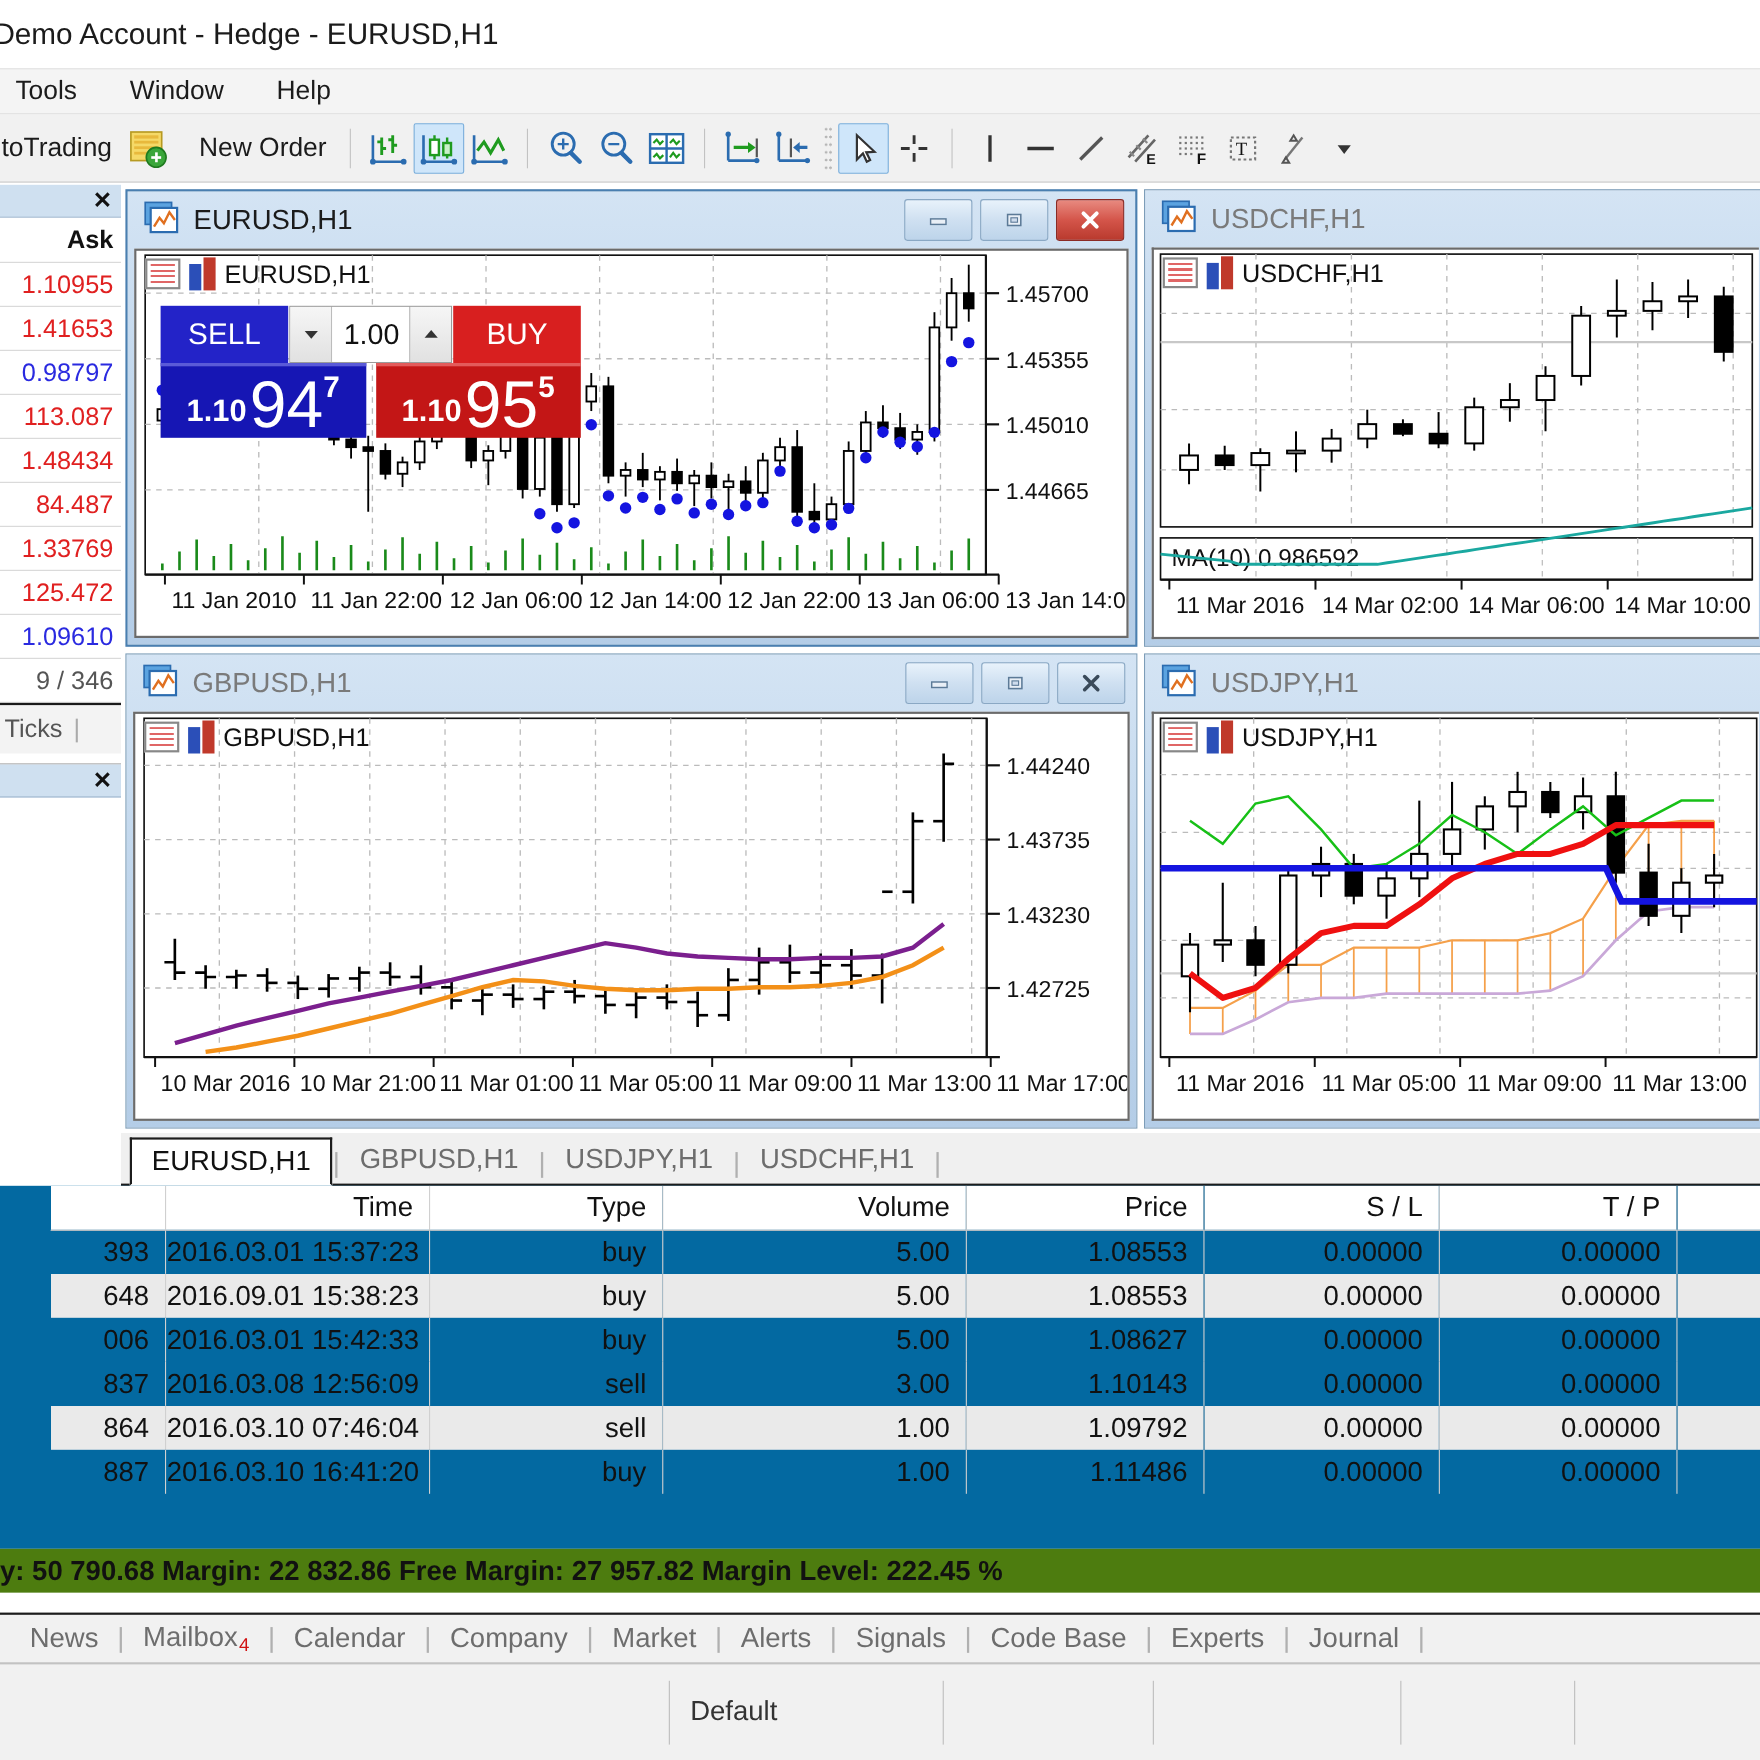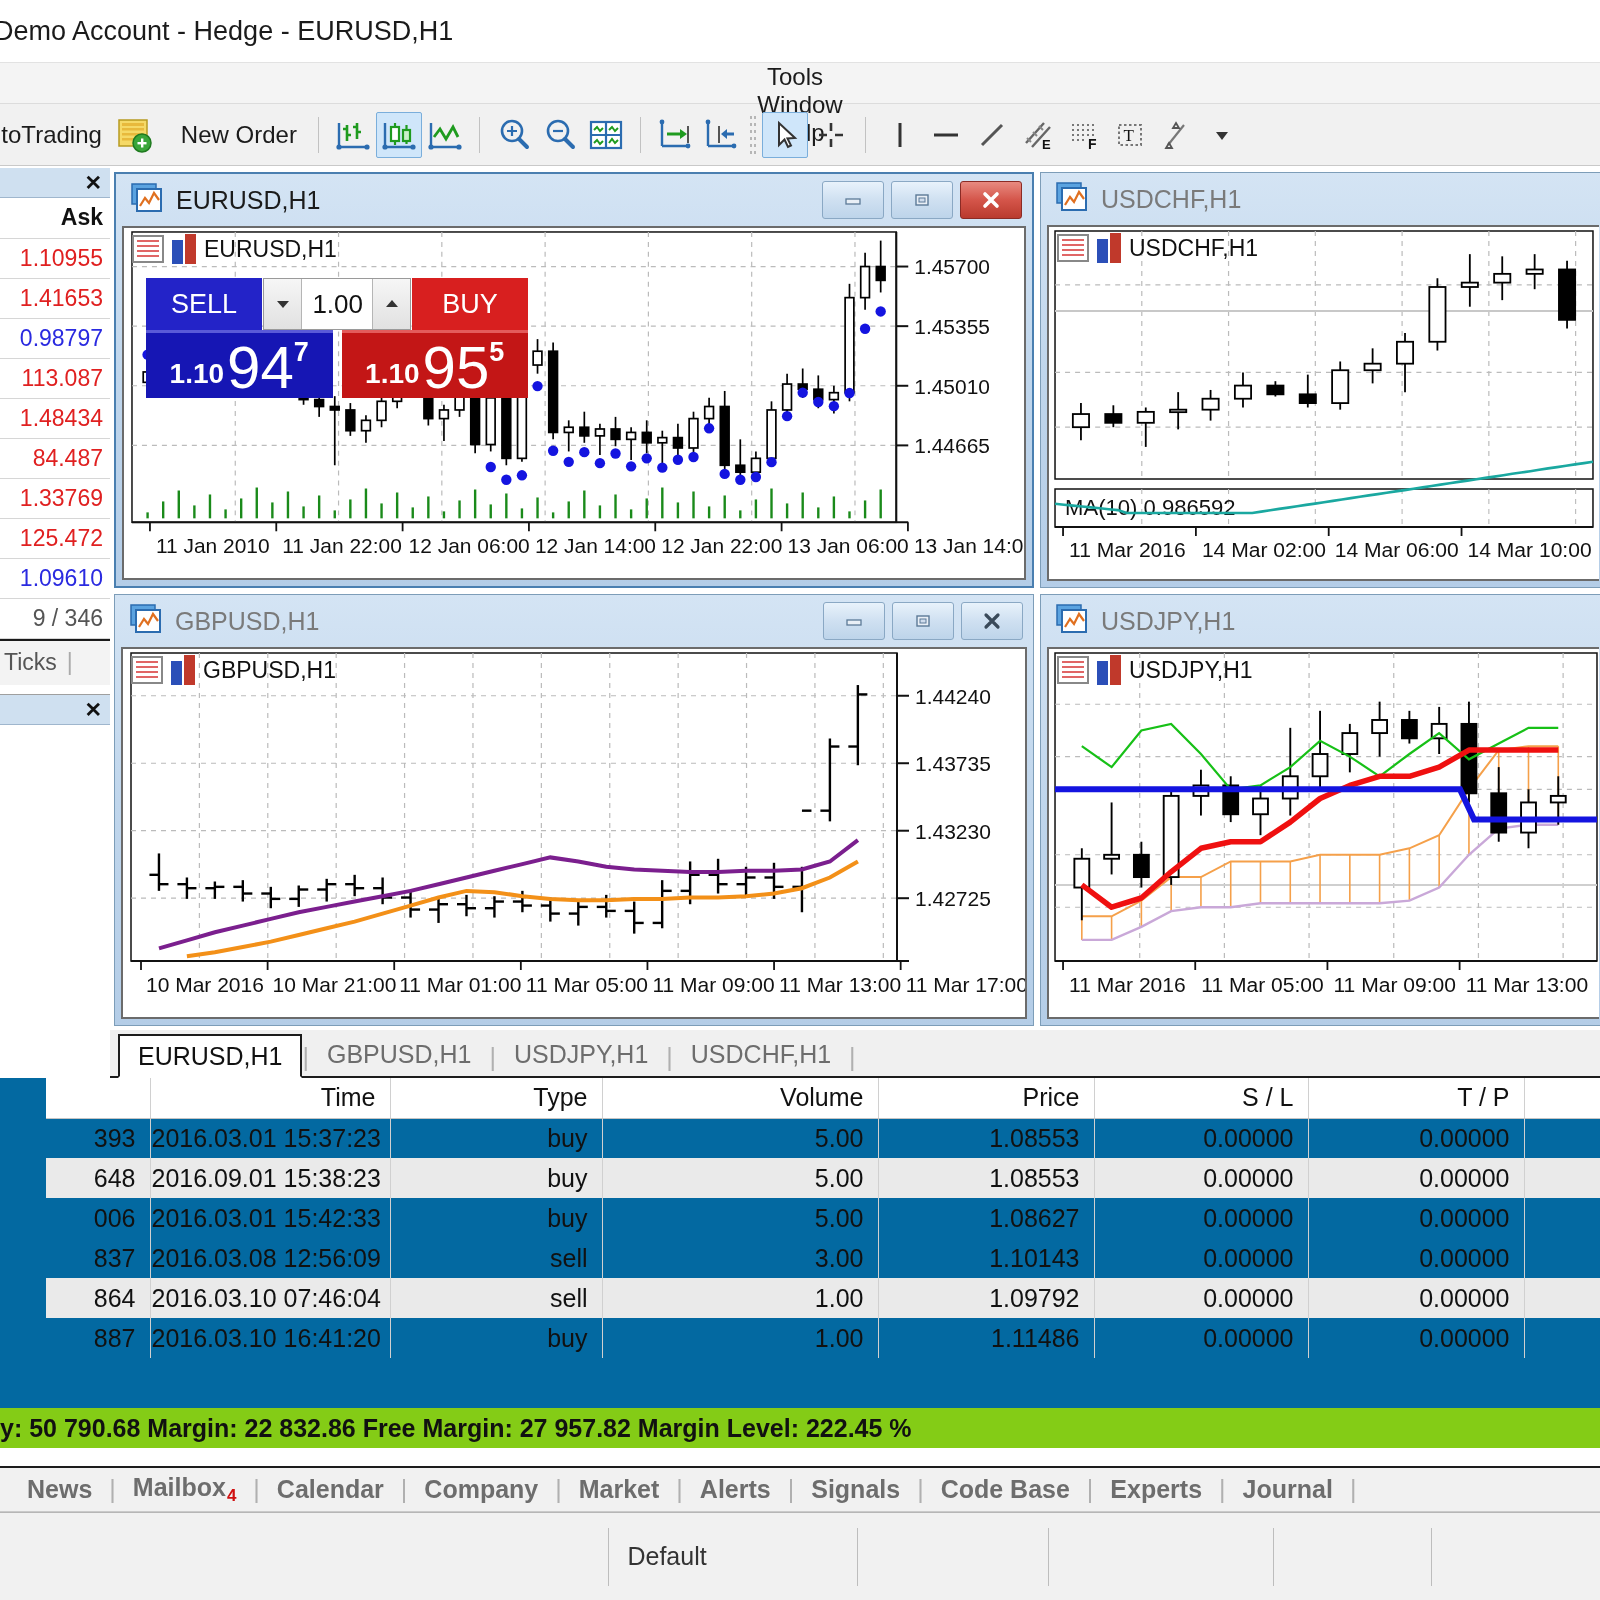--- a/index.html
+++ b/index.html
@@ -21,21 +21,21 @@
   .titlebar-text {
     font-size: 27px; color: #1b1b1b; margin-left: -6px;
     white-space: nowrap;
   }
 
   
   .menubar {
     height: 42px; background: #f4f4f4;
     border-top: 1px solid #e2e2e2;
     border-bottom: 1px solid #dcdcdc;
-    display: flex; align-items: center; flex-direction: column;
+    display: flex; align-items: center;
   }
   .menu-item {
     font-size: 24px; color: #1b1b1b;
     padding: 0 24px; white-space: nowrap;
   }
   .menu-item:first-child { padding-left: 14px; }
 
   
   .toolbar {
     height: 62px; background: #f1f1f1;
@@ -234,36 +234,36 @@
   table.tt thead th {
     border-bottom: 1px solid #c4c4c4; background: #fff;
   }
   table.tt tbody tr.alt td { background: #eaeaea; }
   td.c-type, th.c-type { text-align: right; padding-right: 42px; }
 
   
   .accountbar {
     position: absolute; left: 0; top: 1408px;
     width: 1600px; height: 40px;
-    background: #84cc16; display: flex; align-items: center;
+    background: #4d7c0f; display: flex; align-items: center;
     font-size: 25px; font-weight: bold; color: #111;
     padding-left: 0px; white-space: nowrap;
   }
   .spacer-white {
     position: absolute; left: 0; top: 1448px; width: 1600px; height: 18px;
     background: #fff;
   }
   .bottomtabs {
     position: absolute; left: 0; top: 1466px;
     width: 1600px; height: 46px;
     background: #f1f1f1;
     border-top: 2px solid #1c1c1c; border-bottom: 1px solid #cacaca;
     display: flex; align-items: center; padding-left: 10px;
   }
-  .btab { font-size: 25px; color: #6d6d6d; padding: 0 17px; position: relative; white-space: nowrap; font-weight: bold; }
+  .btab { font-size: 25px; color: #6d6d6d; padding: 0 17px; position: relative; white-space: nowrap; }
   .btab-sep { color: #b0b0b0; font-size: 25px; }
   .badge { color: #d01010; font-size: 17px; vertical-align: -5px; margin-left: 1px; }
   .statusbar {
     position: absolute; left: 0; top: 1512px;
     width: 1600px; height: 88px;
     background: #f1f1f1; border-top: 1px solid #b6b6b6;
     display: flex; align-items: center; padding-left: 22px;
   }
   .sb-cell {
     height: 58px; display: flex; align-items: center;

